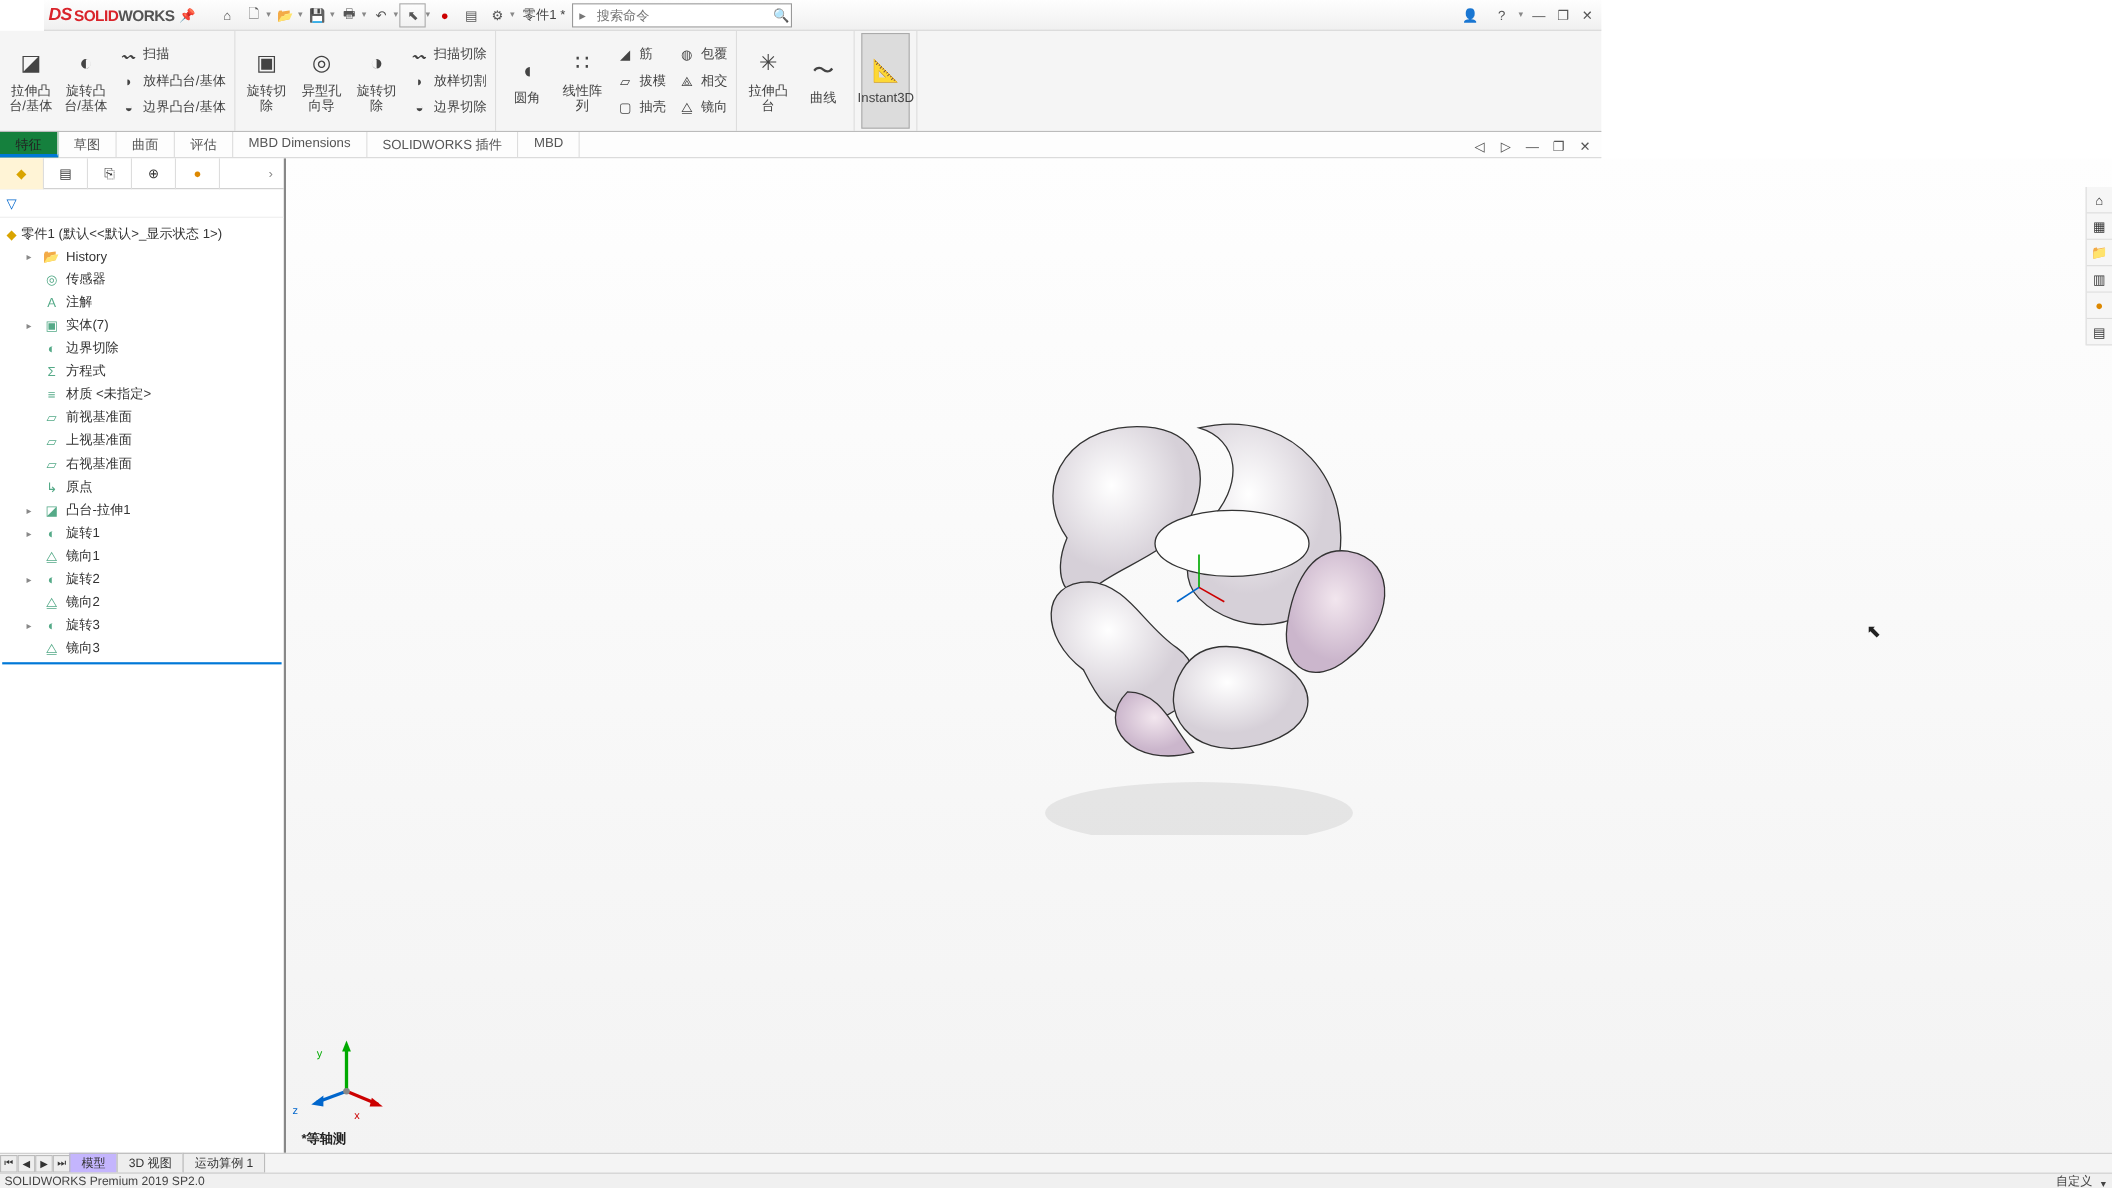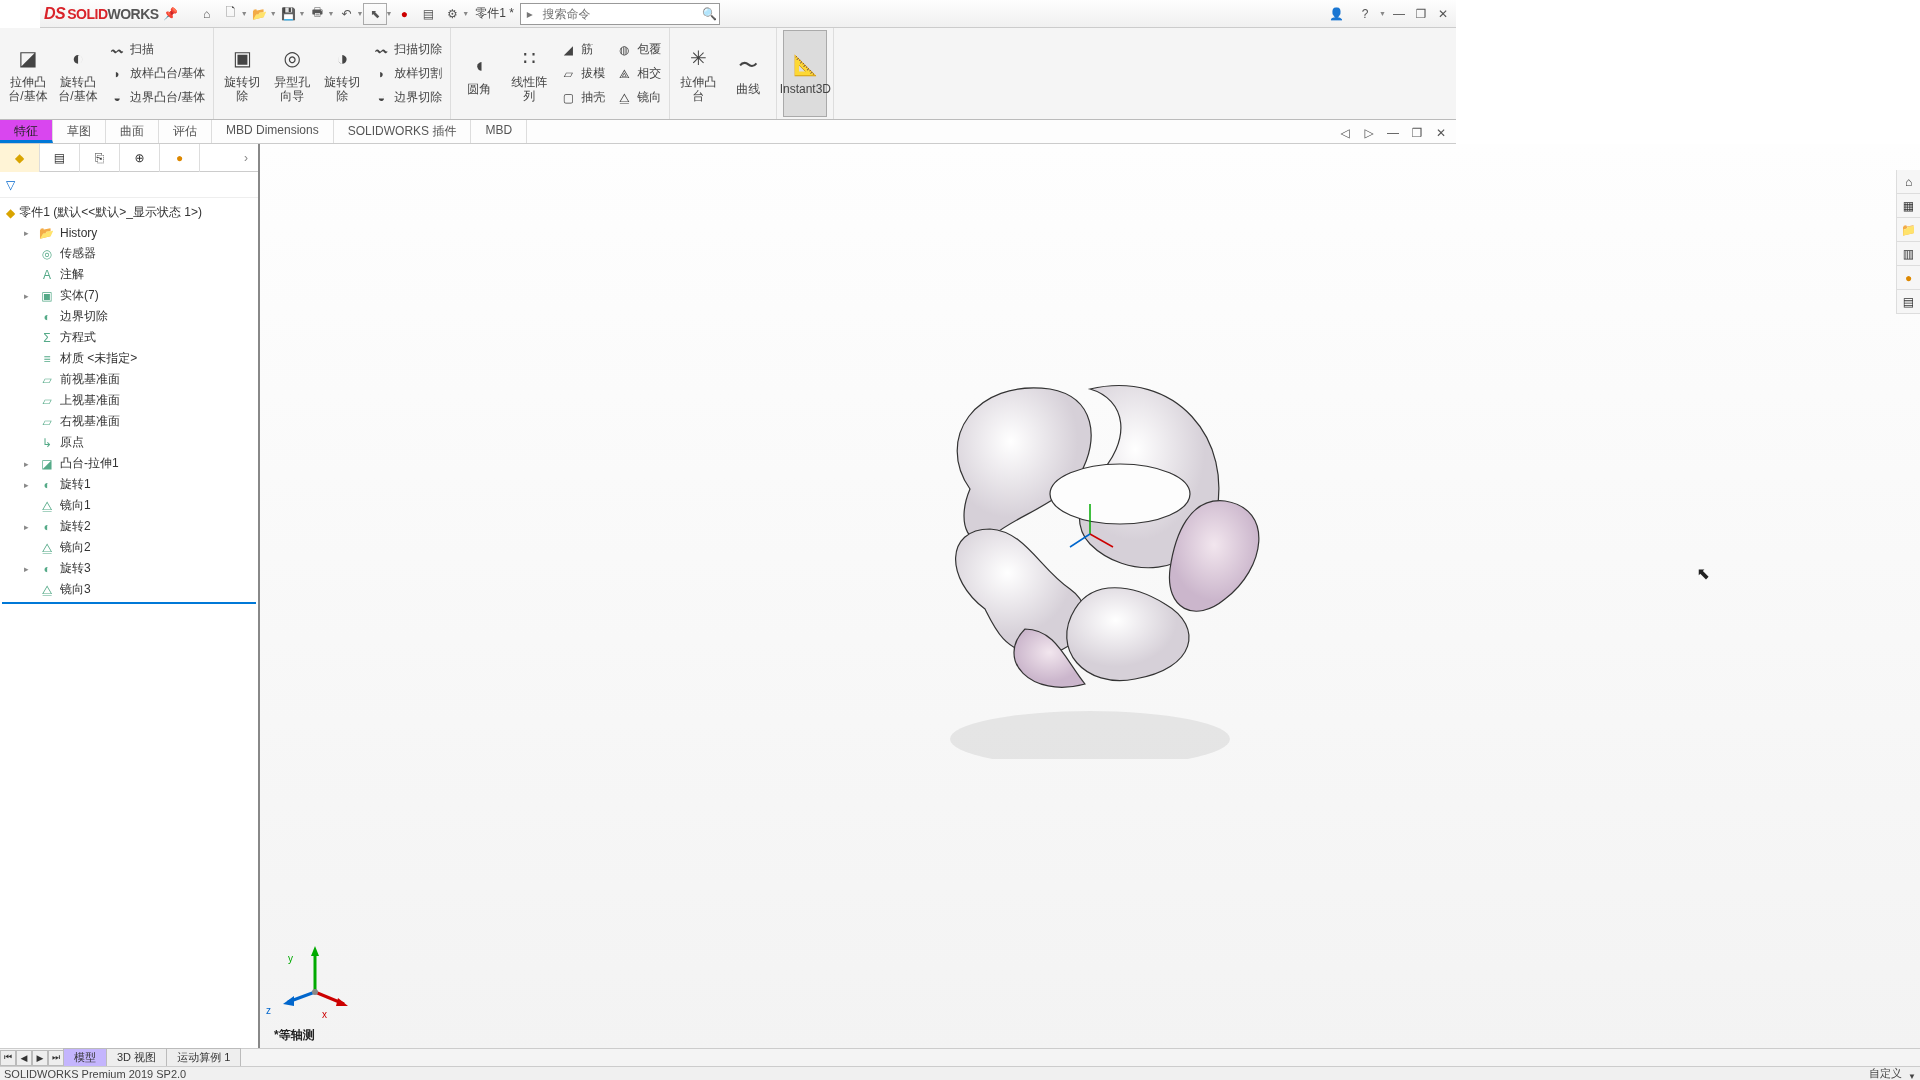--- a/index.html
+++ b/index.html
@@ -27,21 +27,21 @@
 .rbtn-big { width: 44px; display: flex; flex-direction: column; align-items: center; justify-content: center; cursor: pointer; color: #444; text-align: center; line-height: 1.1; }
 .rbtn-big .ricon { width: 28px; height: 28px; display: flex; align-items: center; justify-content: center; font-size: 20px; margin-bottom: 4px; }
 .rbtn-stack { display: flex; flex-direction: column; justify-content: center; gap: 4px; }
 .rbtn-small { display: flex; align-items: center; gap: 4px; cursor: pointer; color: #444; padding: 1px 2px; }
 .rbtn-small .ricon-s { width: 18px; height: 18px; display: flex; align-items: center; justify-content: center; }
 .rbtn-instant { background: #dcdcdc; border: 1px solid #aaa; }
 
 
 .ribbon-tabs { height: 24px; background: #fdfdfd; border-bottom: 1px solid #ccc; display: flex; position: relative; }
 .rtab { padding: 3px 14px; border-right: 1px solid #ddd; color: #555; cursor: pointer; }
-.rtab.active { background: #d946ef; border-bottom: 3px solid #0078d7; color: #222; }
+.rtab.active { background: #15803d; border-bottom: 3px solid #0078d7; color: #222; }
 
 
 .hud { position: absolute; top: 150px; left: 50%; transform: translateX(-50%); display: flex; gap: 6px; align-items: center; background: transparent; }
 .hud .hicon { width: 24px; height: 24px; display: flex; align-items: center; justify-content: center; cursor: pointer; }
 
 
 .main { position: absolute; top: 144px; bottom: 28px; left: 0; right: 0; display: flex; }
 .left-panel { width: 260px; background: #fff; border-right: 2px solid #888; display: flex; flex-direction: column; }
 .panel-tabs { height: 28px; display: flex; border-bottom: 1px solid #ccc; align-items: center; }
 .ptab { width: 40px; height: 28px; display: flex; align-items: center; justify-content: center; border-right: 1px solid #ddd; cursor: pointer; }

